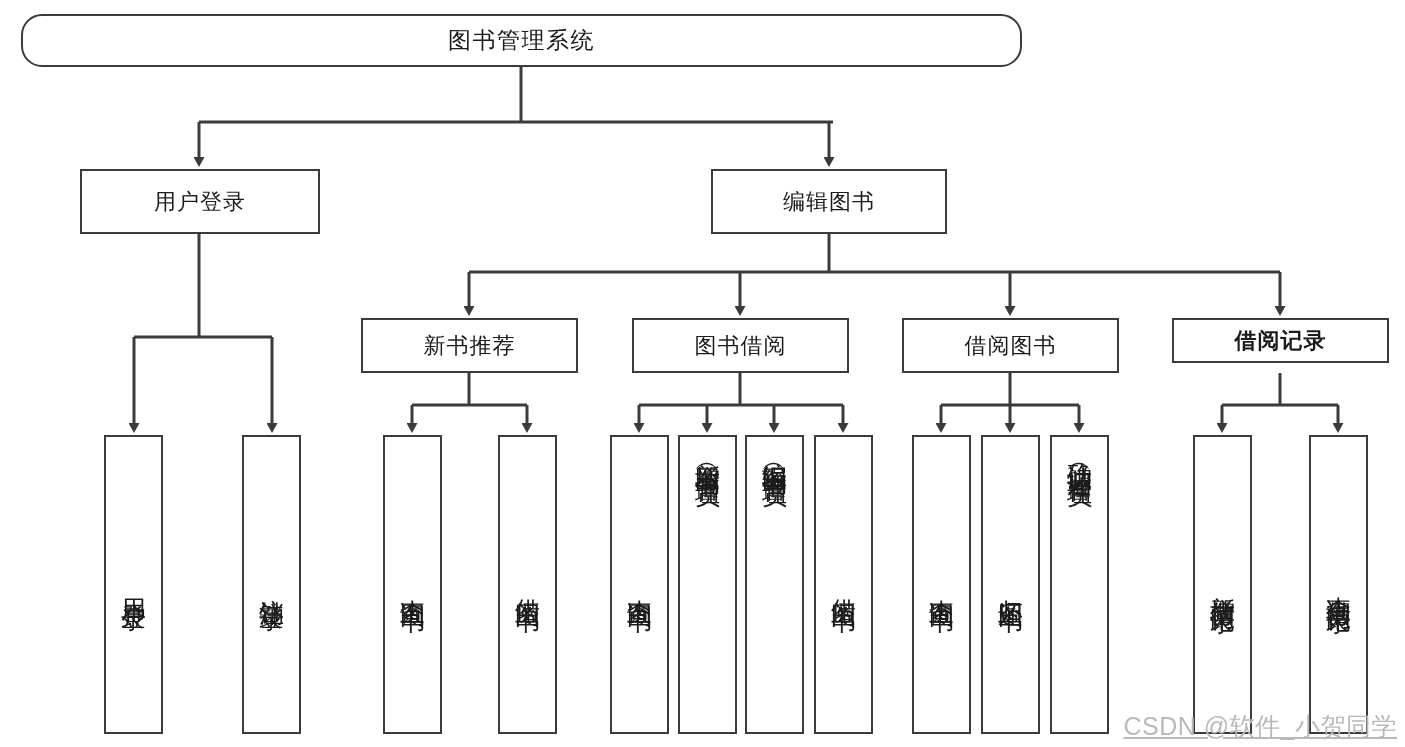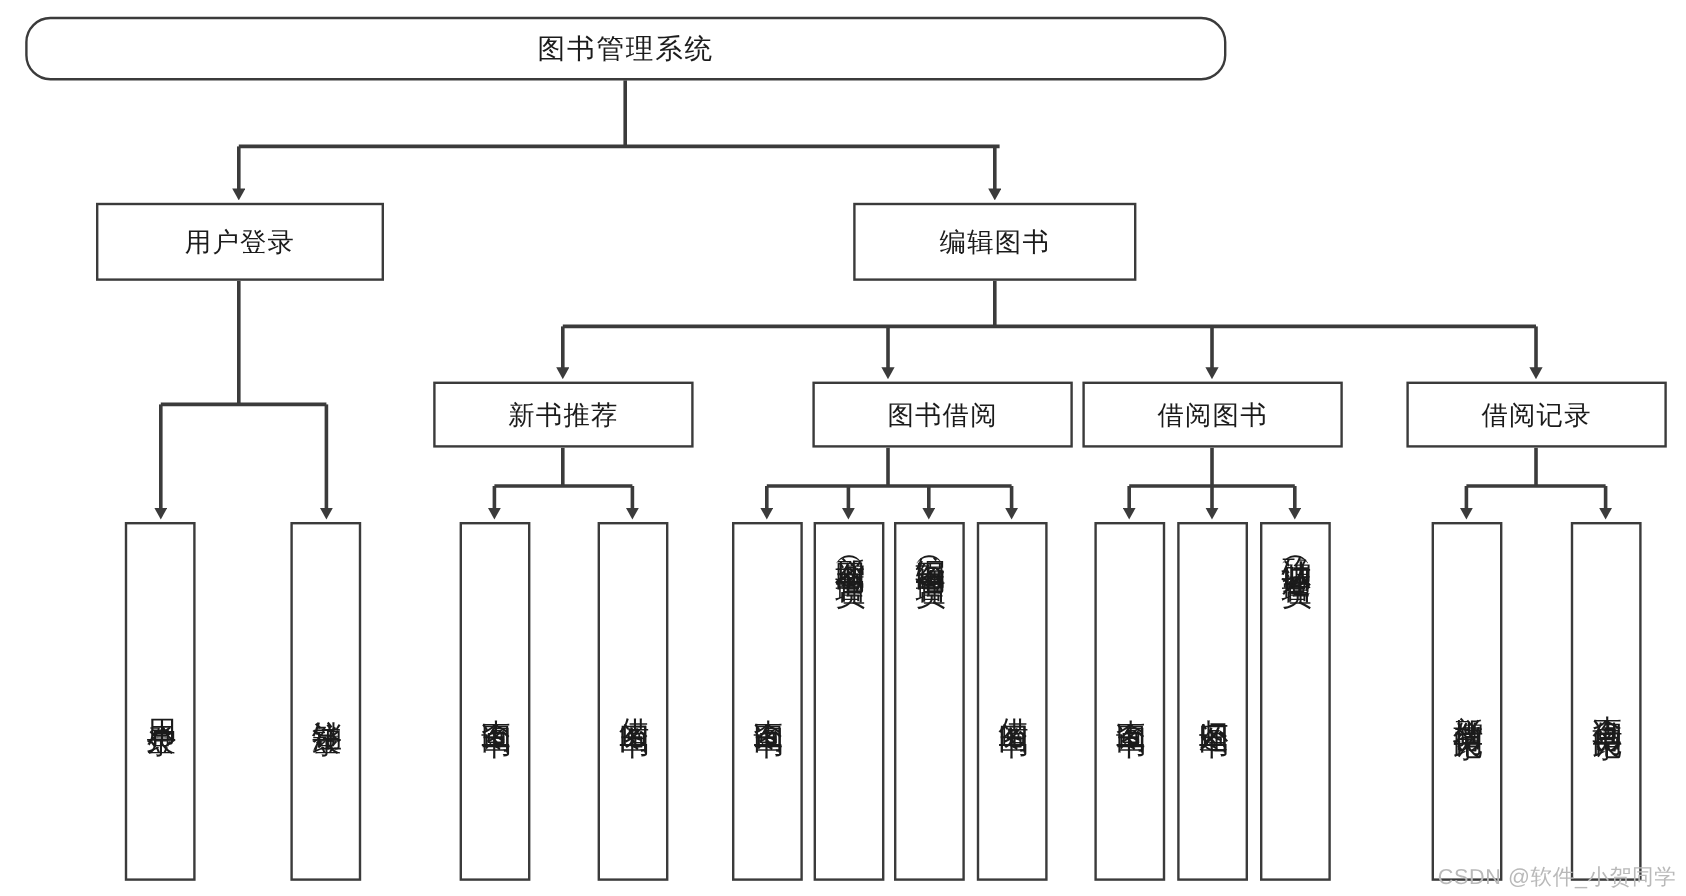--- a/index.html
+++ b/index.html
@@ -42,25 +42,26 @@
     font-size:25px;
     line-height:1.0;
     letter-spacing:3px;
     white-space:normal;
   }
   .node.v.mid{align-items:center;padding-top:0;}
   #watermark{
     position:absolute;
     right:8px;
     bottom:4px;
-    font-size:18px;
+    font-size:25px;
     color:#b9b9b9;
     letter-spacing:0.5px;
     white-space:nowrap;
     pointer-events:none;
+    text-decoration:underline;
   }
 </style>
 </head>
 <body>
 
 <div id="stage">
 
   <svg id="edges" viewBox="0 0 1405 747">
     <defs>
       <marker id="arrow" markerWidth="10" markerHeight="11" refX="1" refY="5.5" orient="auto" markerUnits="userSpaceOnUse">
@@ -118,27 +119,27 @@
   <div class="node h" style="left:80px;top:169px;width:240px;height:65px;">
     <span class="lbl">用户登录</span>
   </div>
   <div class="node h" style="left:711px;top:169px;width:236px;height:65px;">
     <span class="lbl">编辑图书</span>
   </div>
 
   <div class="node h" style="left:361px;top:318px;width:217px;height:55px;">
     <span class="lbl">新书推荐</span>
   </div>
-  <div class="node h" style="left:632px;top:318px;width:217px;height:55px;margin-left:45px;">
+  <div class="node h" style="left:632px;top:318px;width:217px;height:55px;">
     <span class="lbl">图书借阅</span>
   </div>
   <div class="node h" style="left:902px;top:318px;width:217px;height:55px;">
     <span class="lbl">借阅图书</span>
   </div>
-  <div class="node h" style="left:1172px;top:318px;width:217px;height:55px;">
+  <div class="node h" style="left:1172px;top:318px;width:217px;height:45px;font-weight:bold;">
     <span class="lbl">借阅记录</span>
   </div>
 
   <div class="node v mid" style="left:104px;top:435px;width:59px;height:299px;">
     <span class="lbl">用户登录</span>
   </div>
   <div class="node v mid" style="left:242px;top:435px;width:59px;height:299px;">
     <span class="lbl">注销登录</span>
   </div>
 

